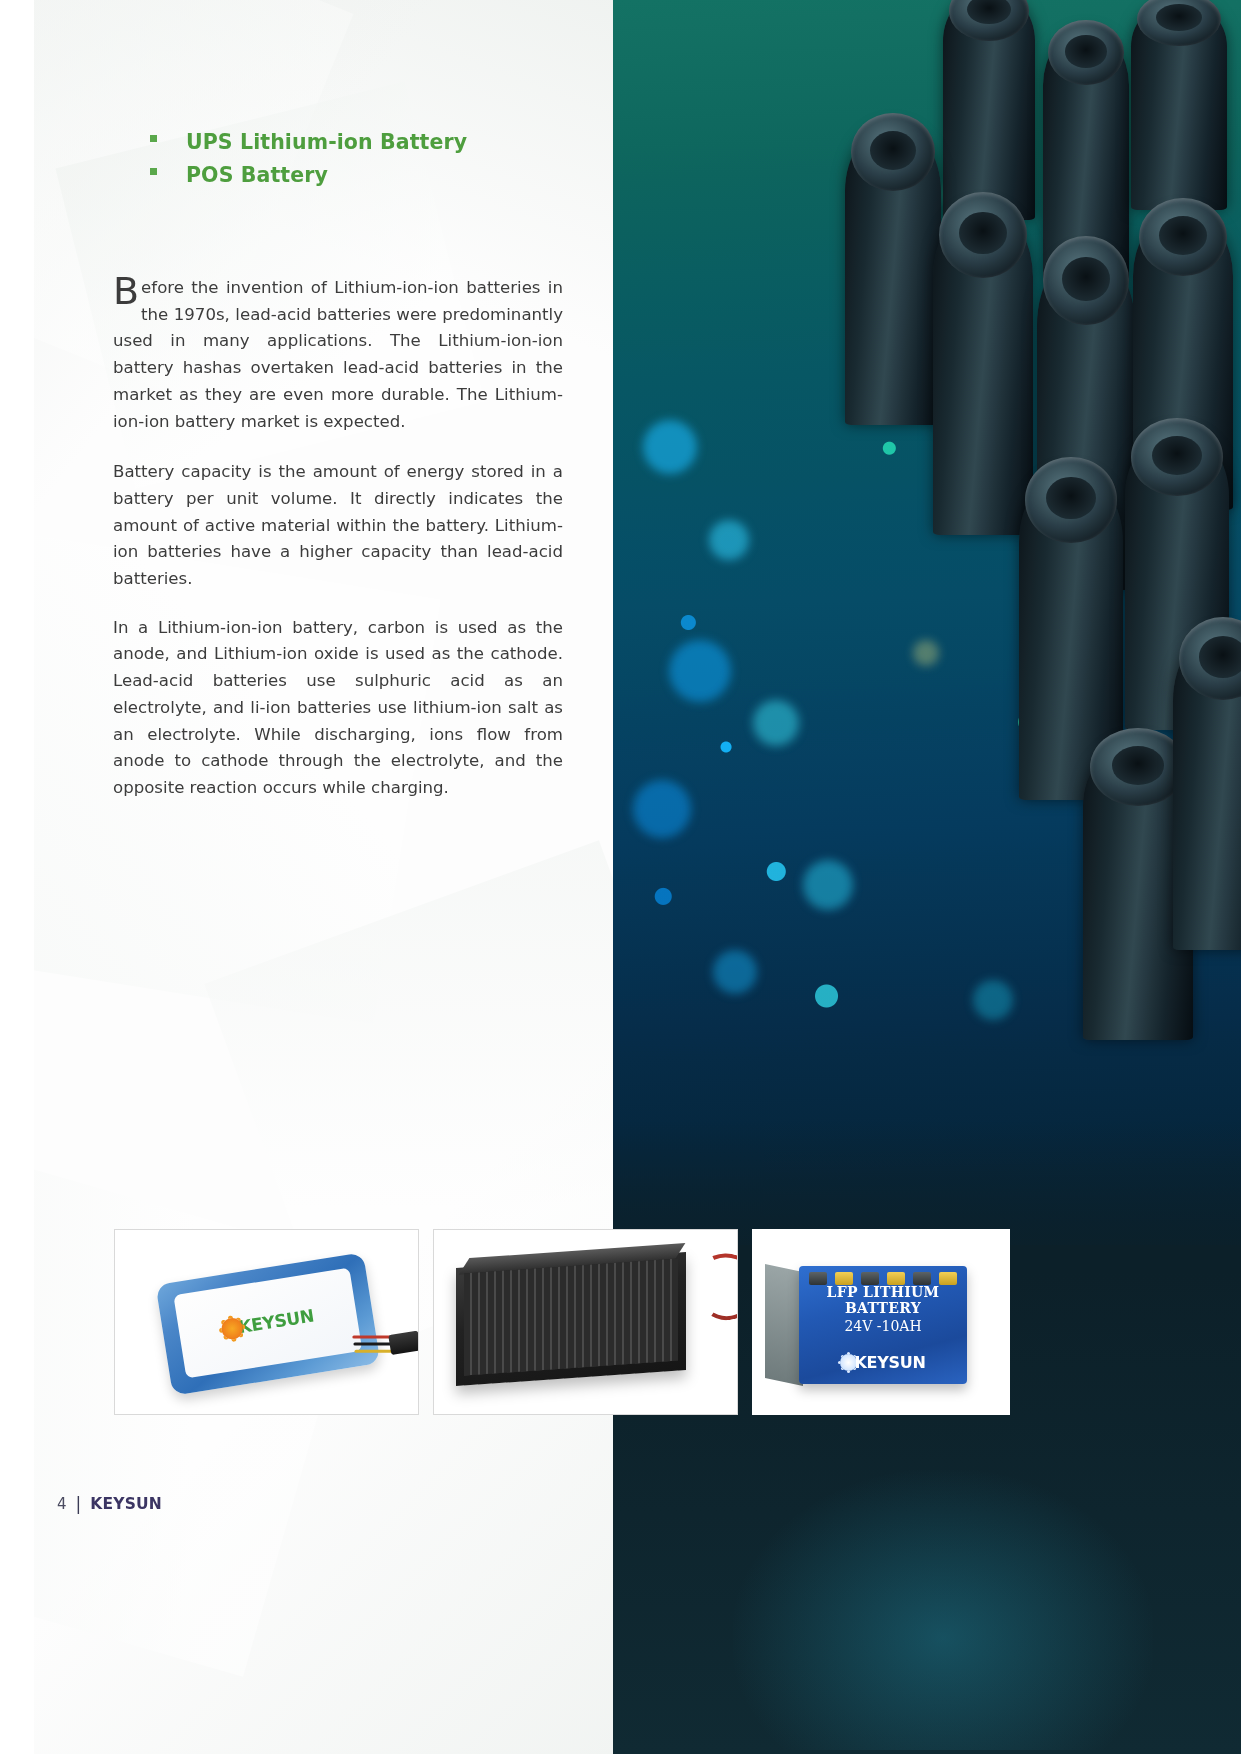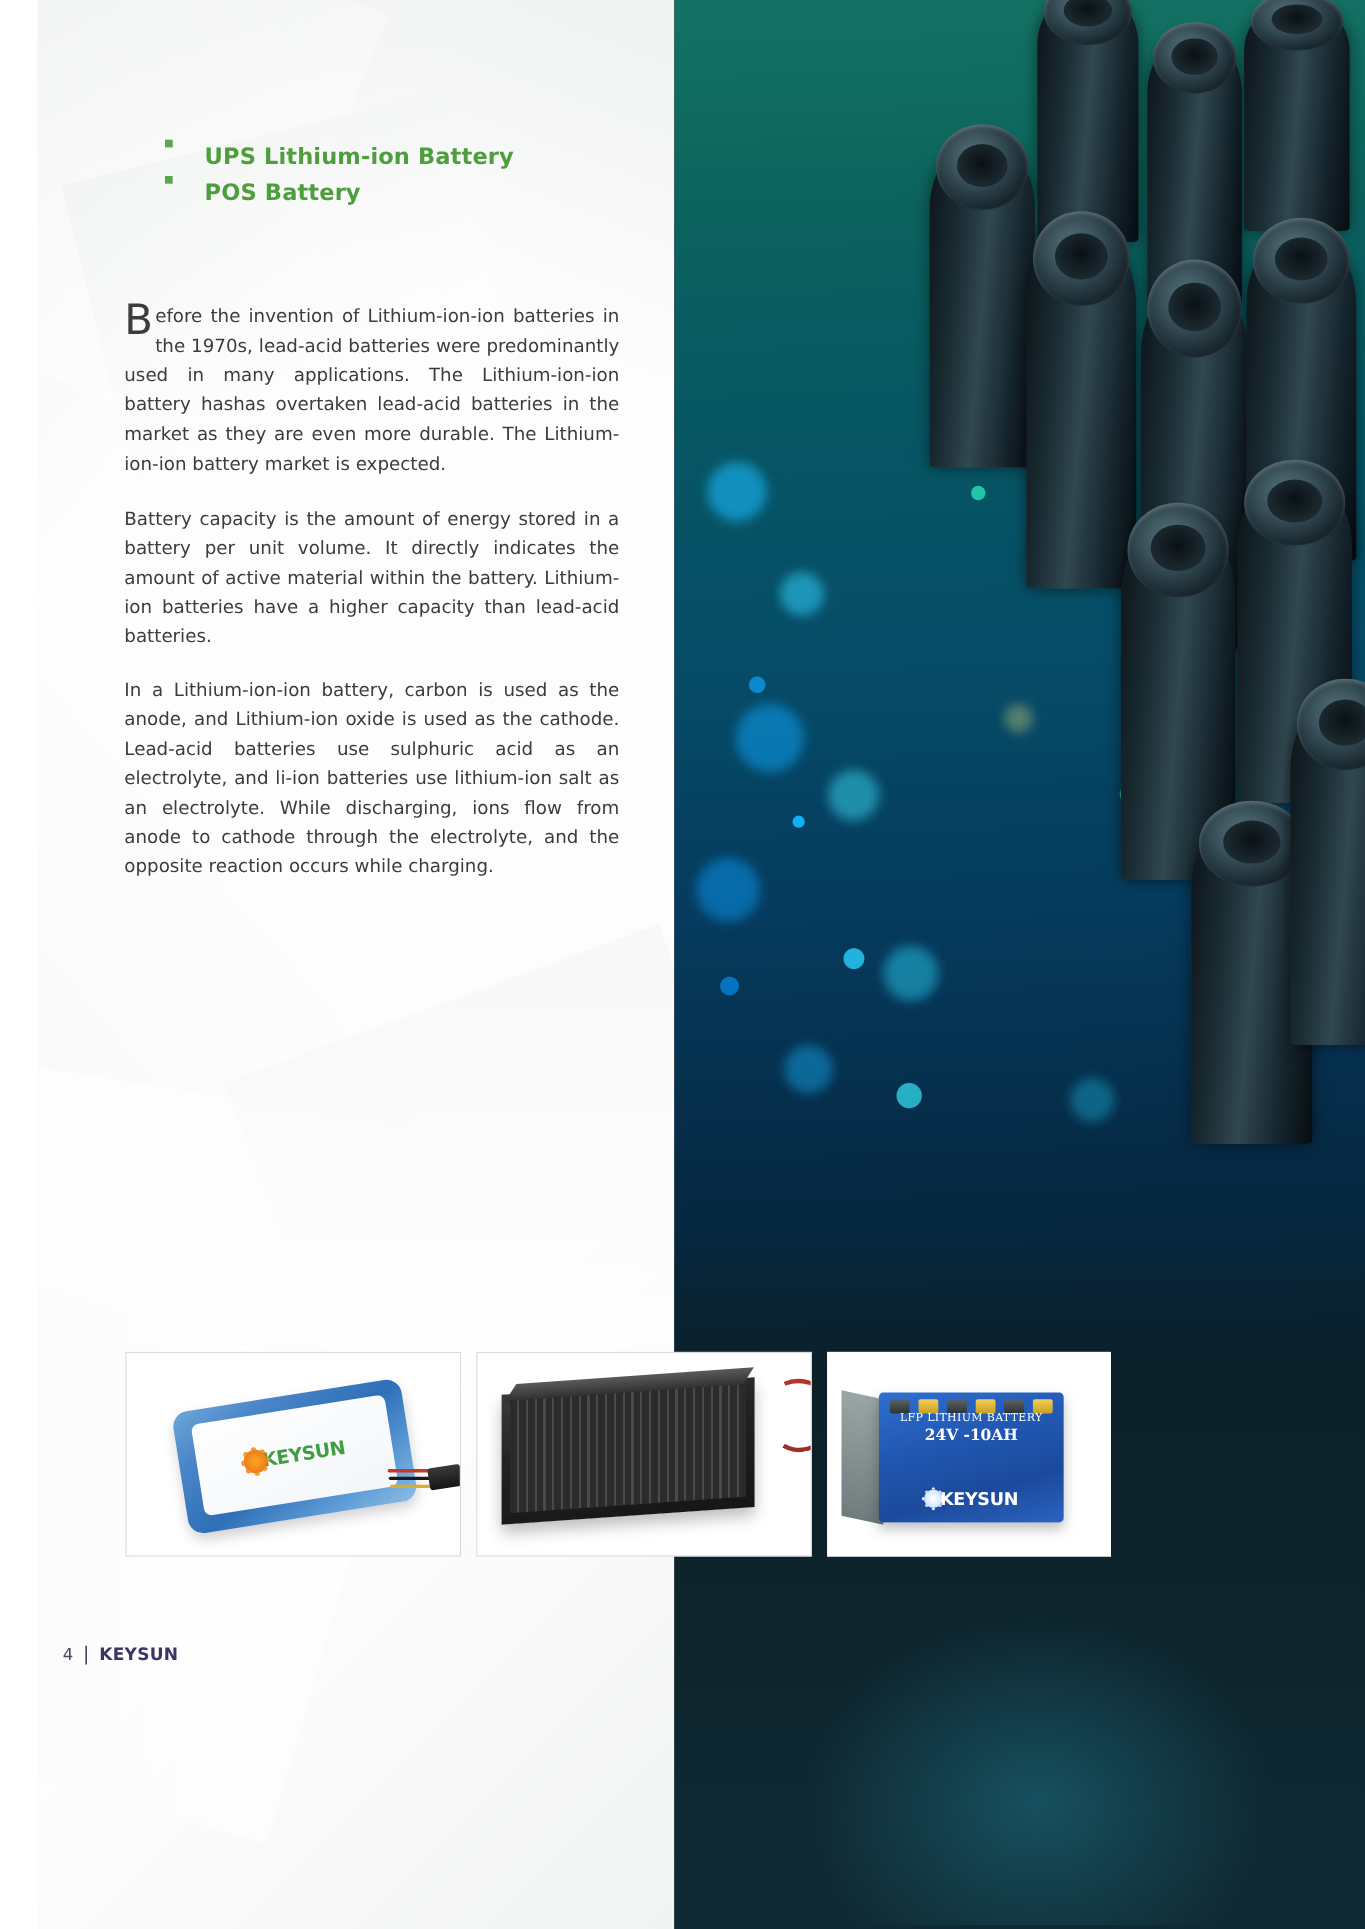--- a/index.html
+++ b/index.html
@@ -97,21 +97,21 @@
   }
   .hero-glow {
     position:absolute; left:120px; top:1470px; width:420px; height:280px;
     background:radial-gradient(ellipse at 50% 60%, rgba(40,175,205,.30) 0%, rgba(12,32,41,0) 72%);
   }
 
   
   .bullets {
     position:absolute; left:150px; top:131px; width:470px; z-index:5;
   }
-  .bullet-row { display:flex; align-items:flex-start; margin-bottom:9px; }
+  .bullet-row { display:flex; align-items:center; margin-bottom:9px; }
   .bullet-mark {
     width:7px; height:7px; background:#5aa84b; flex:0 0 auto;
     margin-right:29px; position:relative; top:-4px;
   }
   .bullet-text {
     color:#4e9e3e; font-size:20.5px; font-weight:bold;
     letter-spacing:.1px; line-height:1.15;
     font-family:"DejaVu Sans", sans-serif;
   }
 
@@ -217,22 +217,22 @@
   .lfp-side {
     position:absolute; left:-16px; top:20px; width:38px; height:114px;
     background:linear-gradient(180deg,#9aa5a6,#6f7b7c);
     transform:skewY(12deg);
   }
   .lfp-label {
     position:absolute; left:0; right:0; top:18px;
     text-align:center; color:#ffffff;
     font-family:"DejaVu Serif", serif;
   }
-  .lfp-l1 { font-size:10px; letter-spacing:.3px; font-weight:normal; }
-  .lfp-l2 { font-size:14px; font-weight:bold; margin-top:2px; }
+  .lfp-l1 { font-size:14px; letter-spacing:.3px; font-weight:bold; }
+  .lfp-l2 { font-size:14px; font-weight:normal; margin-top:2px; }
   .lfp-logo {
     position:absolute; left:0; right:0; bottom:12px;
     display:flex; align-items:center; justify-content:center;
   }
   .lfp-sun {
     width:17px; height:17px; border-radius:50%;
     background:radial-gradient(circle,#ffffff 0%,#cfe4ff 70%);
     margin-right:-3px;
     box-shadow:
       0 -9px 0 -7px #dbeaff, 0 9px 0 -7px #dbeaff,

